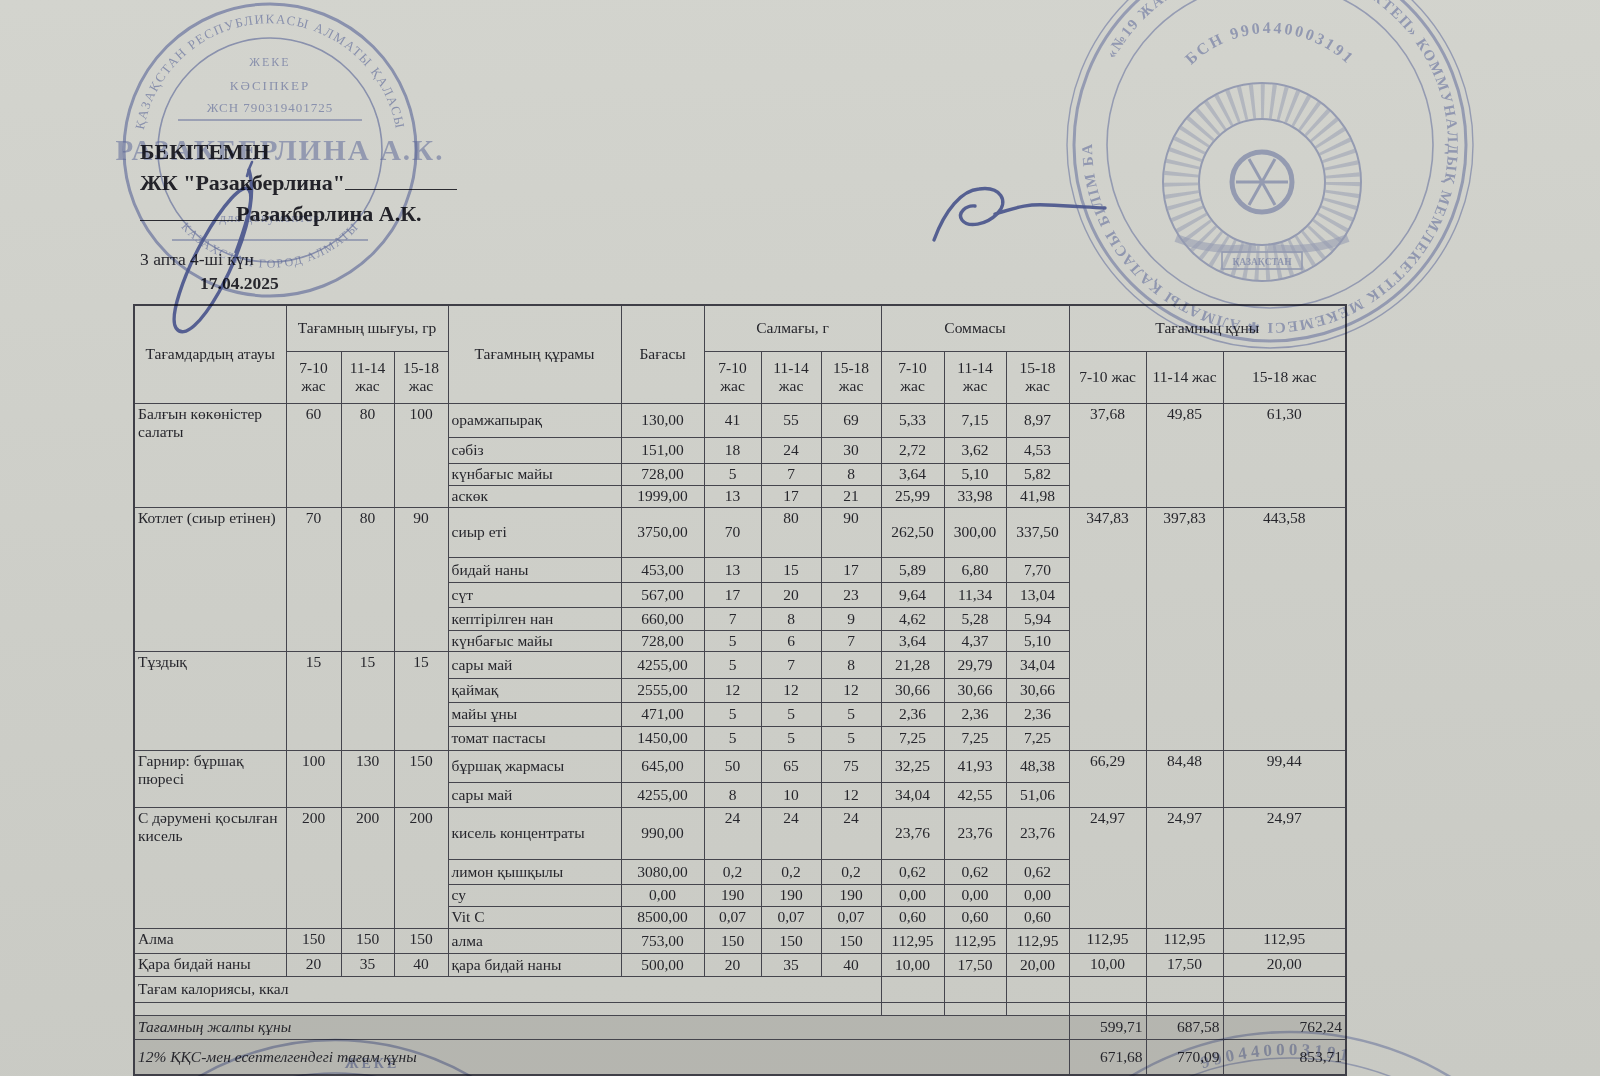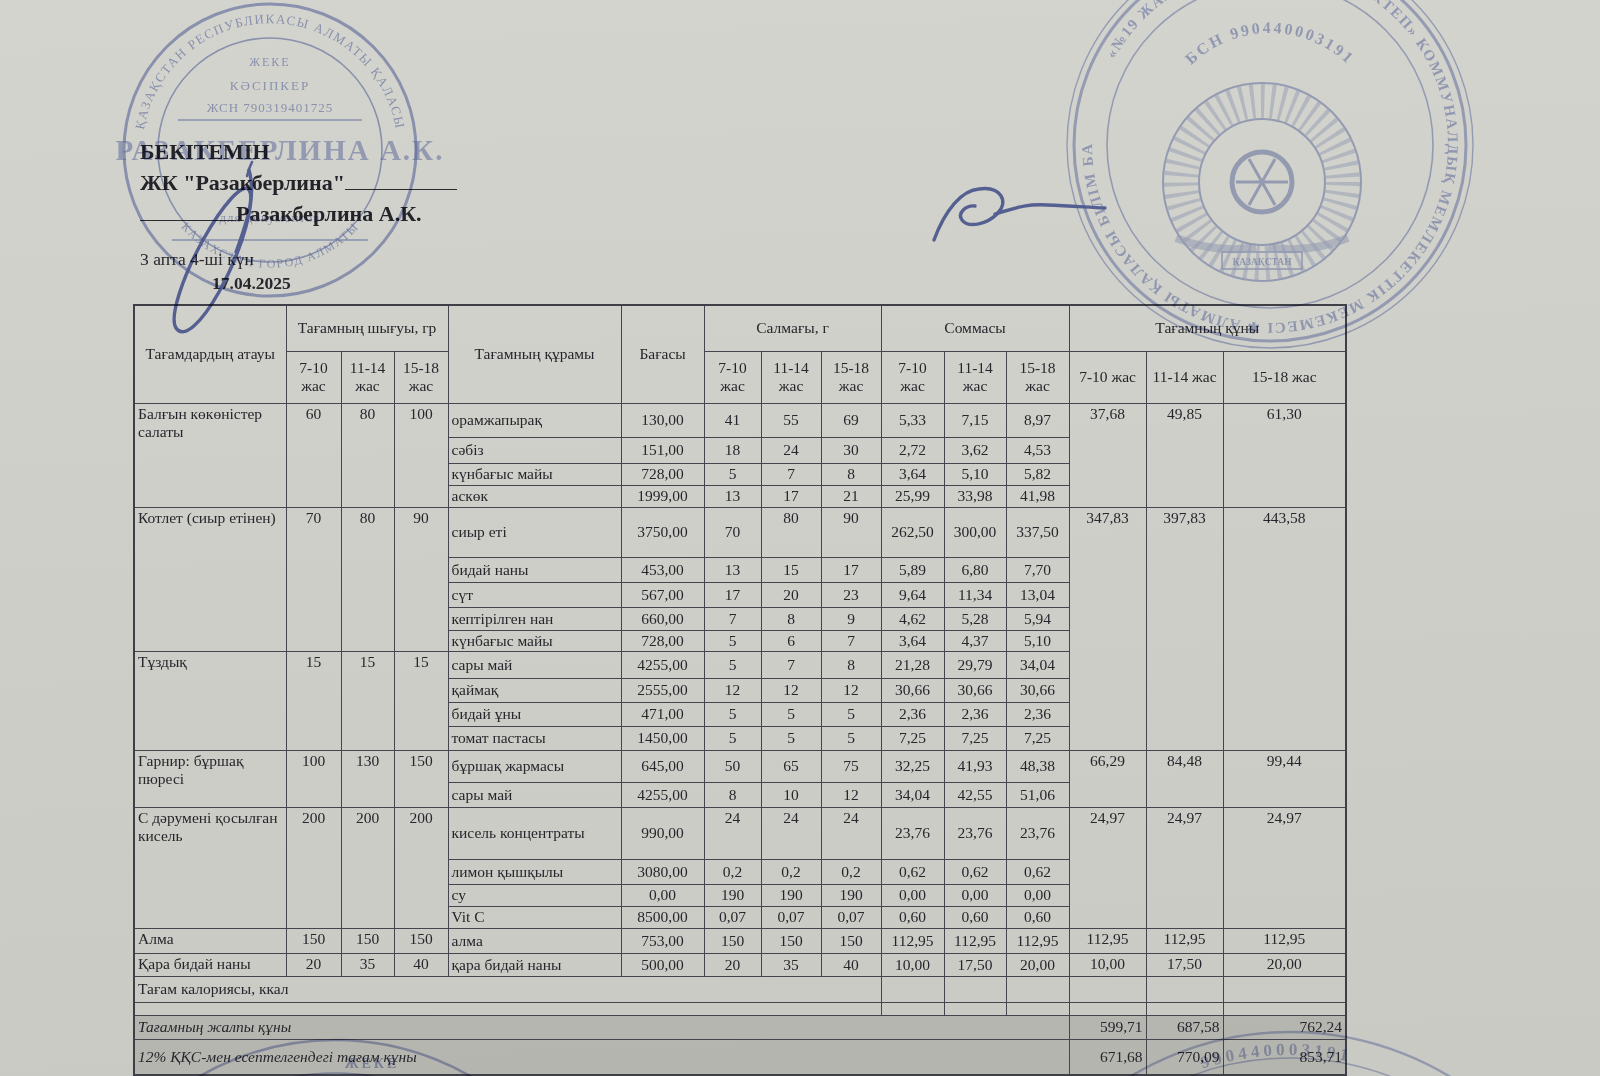--- a/index.html
+++ b/index.html
@@ -7,21 +7,21 @@
     position:relative;width:1600px;height:1076px;overflow:hidden;
     background:linear-gradient(178deg,#d3d4ce 0%,#cdcec8 55%,#c9cac4 100%);
     font-family:"Liberation Serif","DejaVu Serif",serif;color:#27272d;
   }
   
   .approval{position:absolute;font-size:22px;font-weight:bold;line-height:1.42;color:#232329;}
   .approval .uline{display:inline-block;border-bottom:1.8px solid #2b2b31;height:14px;vertical-align:baseline;}
   .ap-left{left:140px;top:136px;}
   .ap-right{left:952px;top:136px;}
   .week-line{position:absolute;left:140px;top:249px;font-size:17.5px;font-weight:normal;}
-  .date-line{position:absolute;left:212px;top:273px;font-size:17.5px;font-weight:bold;}
+  .date-line{position:absolute;left:200px;top:273px;font-size:17.5px;font-weight:bold;}
   
   table.menu{
     position:absolute;left:133px;top:304px;width:1212px;
     border-collapse:collapse;table-layout:fixed;
     border:2.5px solid #3f3f47;
   }
   table.menu td,table.menu th{
     border:1.6px solid #45454d;font-size:15.5px;font-weight:normal;
     padding:1px 3px;overflow:hidden;color:#26262c;
   }
@@ -220,21 +220,21 @@
           <td class="ing">қаймақ</td>
           <td class="num">2555,00</td>
           <td class="num">12</td>
           <td class="num">12</td>
           <td class="num">12</td>
           <td class="num">30,66</td>
           <td class="num">30,66</td>
           <td class="num">30,66</td>
         </tr>
         <tr style="height: 24px;">
-          <td class="ing">бидай ұны</td>
+          <td class="ing">майы ұны</td>
           <td class="num">471,00</td>
           <td class="num">5</td>
           <td class="num">5</td>
           <td class="num">5</td>
           <td class="num">2,36</td>
           <td class="num">2,36</td>
           <td class="num">2,36</td>
         </tr>
         <tr style="height: 24px;">
           <td class="ing">томат пастасы</td>

